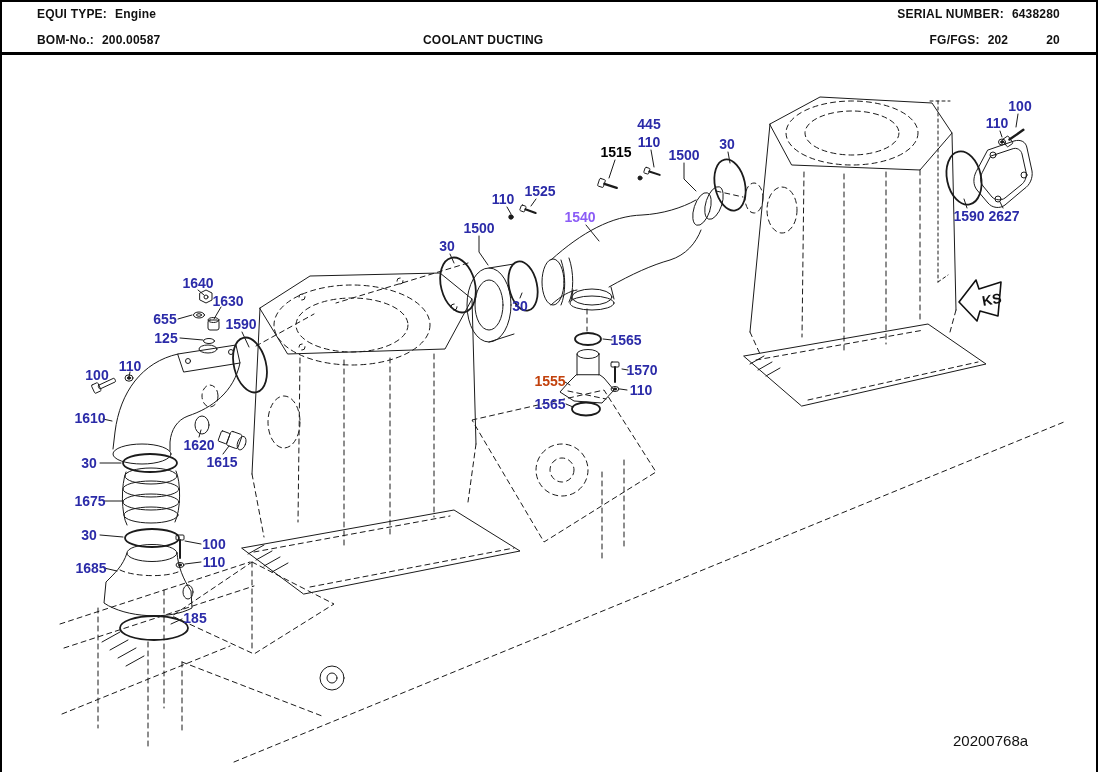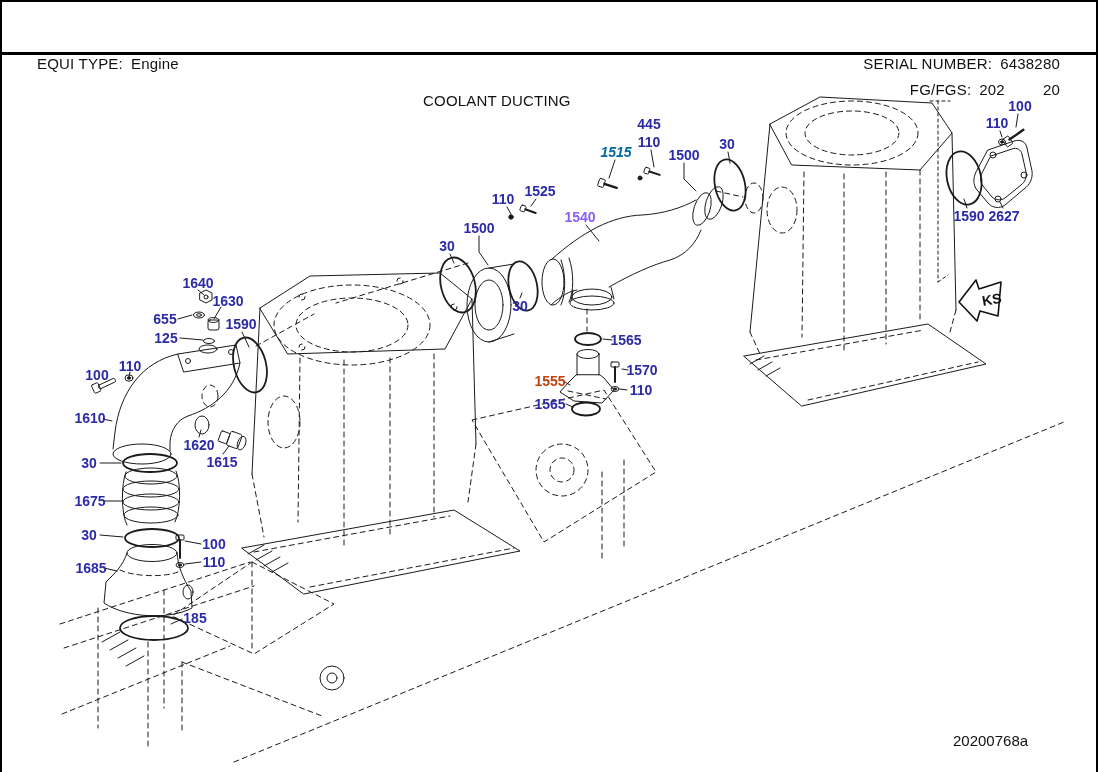--- a/index.html
+++ b/index.html
@@ -2,21 +2,21 @@
 <html><head>
 <meta charset="utf-8">
 <style>
   html,body{margin:0;padding:0;background:#ffffff;}
   .page{
     position:relative;width:1098px;height:772px;background:#fff;
     border-top:2px solid #000;border-left:2px solid #000;border-right:2px solid #000;
     box-sizing:border-box;overflow:hidden;
     font-family:"Liberation Sans",sans-serif;color:#111;
   }
-  .hdr{position:absolute;white-space:nowrap;font-weight:400;font-size:15px;letter-spacing:.2px;margin-top:48px;}
+  .hdr{position:absolute;white-space:nowrap;font-weight:700;font-size:12px;letter-spacing:.2px;}
   .hdr .gap{display:inline-block;width:8px;}
   .hdr .biggap{display:inline-block;width:38px;}
   .sep{position:absolute;left:0;top:50px;width:1098px;height:3px;background:#000;}
   .dwgnum{position:absolute;left:951px;top:730px;font-size:15px;font-weight:400;color:#111;}
   .callout{
     position:absolute;transform:translate(-50%,-50%);
     font-size:14px;font-weight:700;color:#2b2ba8;white-space:nowrap;cursor:pointer;
     line-height:1;
   }
   svg.art{position:absolute;left:0;top:0;}
@@ -32,21 +32,24 @@
 <body>
 
 <div class="page">
 
   <div class="hdr" style="left:35px;top:5px;">
     <span>EQUI TYPE:</span><span class="gap"></span><span>Engine</span>
   </div>
   <div class="hdr" style="right:36px;top:5px;">
     <span>SERIAL NUMBER:</span><span class="gap"></span><span>6438280</span>
   </div>
-  <div class="hdr" style="left:421px;top:42px;">
+  <div class="hdr" style="left:35px;top:31px;">
+    <span>BOM-No.:</span><span class="gap"></span><span>200.00587</span>
+  </div>
+  <div class="hdr" style="left:421px;top:31px;">
     <span>COOLANT DUCTING</span>
   </div>
   <div class="hdr" style="right:36px;top:31px;">
     <span>FG/FGS:</span><span class="gap"></span><span>202</span><span class="biggap"></span><span>20</span>
   </div>
   <div class="sep"></div>
 
   <svg class="art" width="1098" height="772" viewBox="0 0 1098 772">
     <g class="ink">
 
@@ -274,21 +277,21 @@
       <g>
         <path d="M957,300 L974,278 L977,287 L999,280 L996,314 L978,309 L975,319 Z" fill="#fff" stroke="#111" stroke-width="1.6"></path>
         <text class="ks" x="980" y="303" transform="rotate(-10 986 298)">KS</text>
       </g>
     </g>
   </svg>
 
   <div id="callout-layer">
       <span class="callout" style="left: 647px; top: 122px; color: rgb(43, 43, 168);">445</span>
       <span class="callout" style="left: 647px; top: 140px; color: rgb(43, 43, 168);">110</span>
-      <span class="callout" style="left: 614px; top: 150px; color: #0369a1; font-style: italic;">1515</span>
+      <span class="callout" style="left: 614px; top: 150px; color: #000000;">1515</span>
       <span class="callout" style="left: 682px; top: 153px; color: rgb(43, 43, 168);">1500</span>
       <span class="callout" style="left: 725px; top: 142px; color: rgb(43, 43, 168);">30</span>
       <span class="callout" style="left: 1018px; top: 104px; color: rgb(43, 43, 168);">100</span>
       <span class="callout" style="left: 995px; top: 121px; color: rgb(43, 43, 168);">110</span>
       <span class="callout" style="left: 967px; top: 214px; color: rgb(43, 43, 168);">1590</span>
       <span class="callout" style="left: 1002px; top: 214px; color: rgb(43, 43, 168);">2627</span>
       <span class="callout" style="left: 501px; top: 197px; color: rgb(43, 43, 168);">110</span>
       <span class="callout" style="left: 538px; top: 189px; color: rgb(43, 43, 168);">1525</span>
       <span class="callout" style="left: 578px; top: 215px; color: #8b5cf6;">1540</span>
       <span class="callout" style="left: 477px; top: 226px; color: rgb(43, 43, 168);">1500</span>

